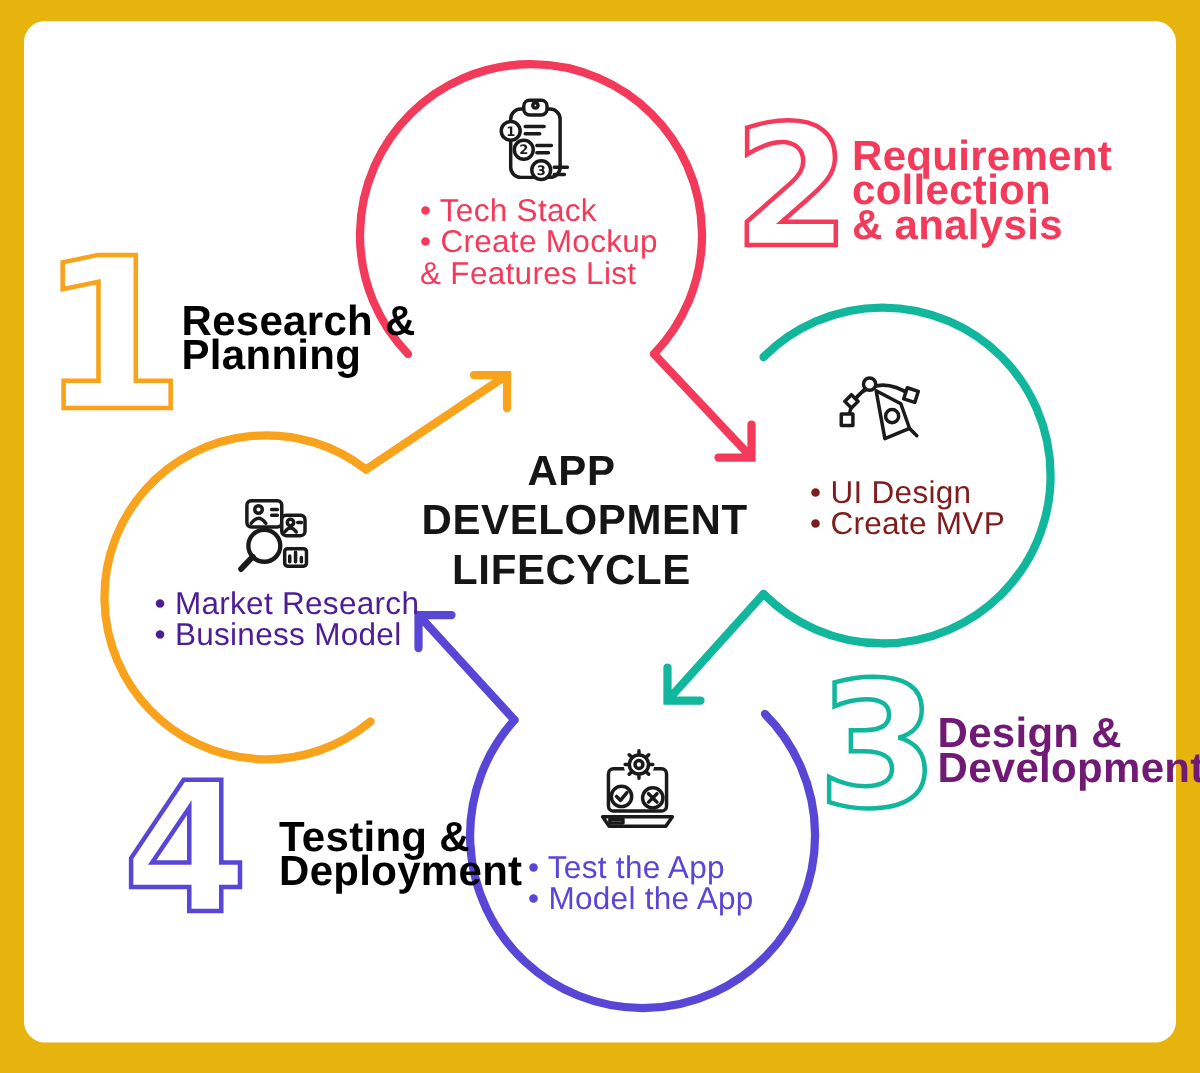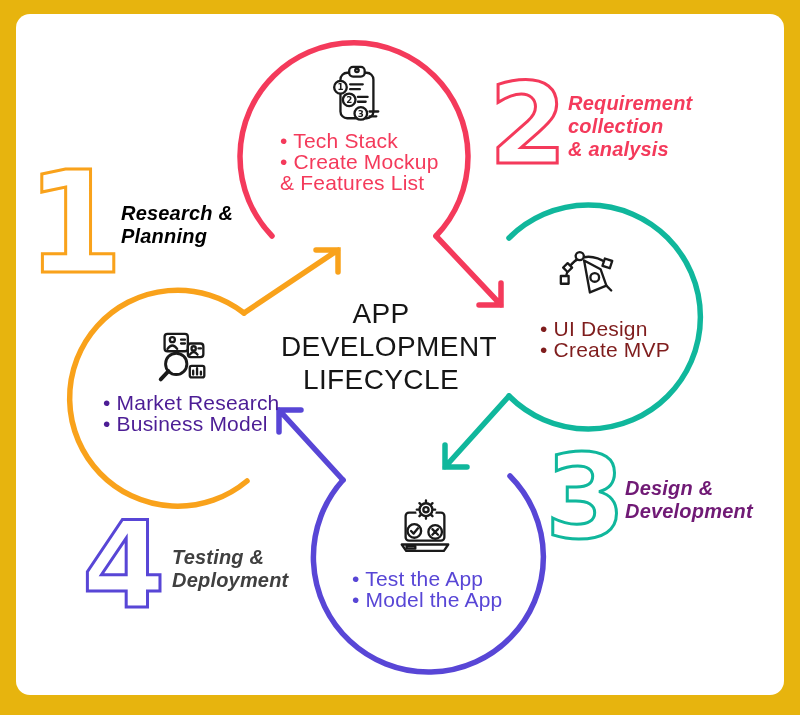--- a/index.html
+++ b/index.html
@@ -3,24 +3,24 @@
 <meta charset="utf-8">
 <style>
   html,body{margin:0;padding:0;}
   body{
     width:800px;height:715px;position:relative;overflow:hidden;
     background:#E7B40E;
     font-family:"Liberation Sans",sans-serif;
   }
   #scene{position:absolute;left:0;top:0;}
   .abs{position:absolute;white-space:pre-line;}
-  .stage-label{font-weight:bold;font-size:20px;line-height:23px;letter-spacing:.2px;font-style:italic;}
+  .stage-label{font-weight:bold;font-size:28px;line-height:23px;letter-spacing:.2px;}
   .stage-items{font-size:21px;line-height:21px;letter-spacing:.2px;font-weight:500;}
   .center-title{
-    font-weight:normal;font-size:28px;line-height:33px;text-align:center;
+    font-weight:bold;font-size:28px;line-height:33px;text-align:center;
     letter-spacing:.4px;color:#151515;width:200px;
   }
   .icon-box{position:absolute;width:62px;height:62px;}
   .big-num{font-family:"DejaVu Sans","Liberation Sans",sans-serif;font-weight:bold;}
 </style>
 </head>
 <body>
 
 <svg id="scene" width="800" height="715" viewBox="0 0 800 715">
   <rect x="16" y="14" width="768" height="681" rx="14" fill="#FFFFFF"></rect>
@@ -113,21 +113,21 @@
       <path d="M 21,16 L 13,24"></path>
       <rect x="9" y="21" width="6.5" height="6.5" transform="rotate(45 12 24)" fill="#fff"></rect>
       <circle cx="24.5" cy="12.5" r="4.2" fill="#fff"></circle>
       <path d="M 29,17 L 46,26 L 52,43 L 35,50 Z" fill="#fff"></path>
       <circle cx="40" cy="34.5" r="4.5"></circle>
       <path d="M 52,43 L 57,48"></path>
     </g>
   </svg>
 </div>
 
-<div class="abs stage-label" style="left: 172px; top: 546px; color: #404040;">Testing &amp;
+<div class="abs stage-label" style="left: 186px; top: 546px; color: #000000;">Testing &amp;
 Deployment</div>
 <div class="abs stage-items" style="left: 352px; top: 568px; color: rgb(88, 70, 214);">• Test the App
 • Model the App</div>
 <div class="icon-box" style="left:394px;top:499px;">
   <svg width="62" height="62" viewBox="0 0 64 64">
     <g fill="none" stroke="#1a1a1a" stroke-width="2.4" stroke-linecap="round" stroke-linejoin="round">
       <rect x="12" y="14" width="40" height="29" rx="3.5"></rect>
       <circle cx="33" cy="11" r="10.5" fill="#fff" stroke="none"></circle>
       <path d="M 33,1.5 v 3 M 33,17.5 v 3 M 23.5,11 h 3 M 39.5,11 h 3 M 26.3,4.3 l 2.1,2.1 M 37.6,15.6 l 2.1,2.1 M 39.7,4.3 l -2.1,2.1 M 28.4,15.6 l -2.1,2.1"></path>
       <circle cx="33" cy="11" r="6.6" fill="#fff"></circle>

